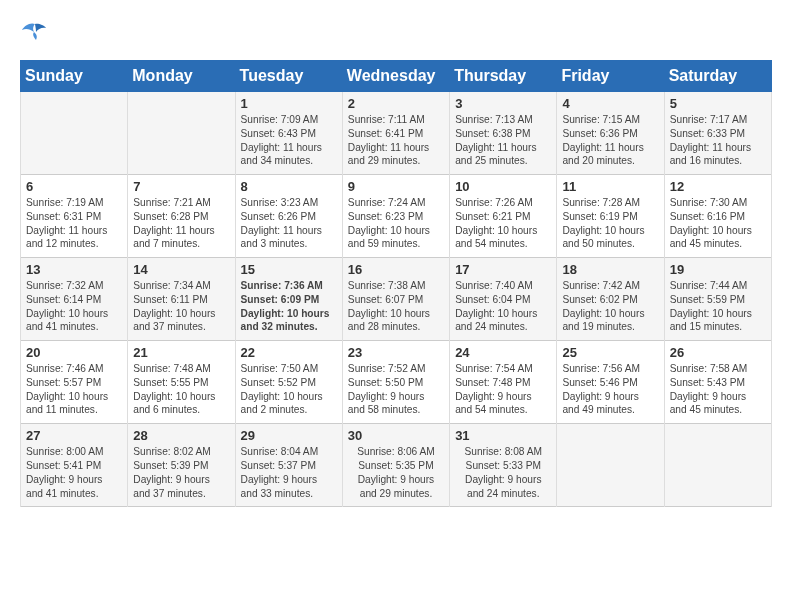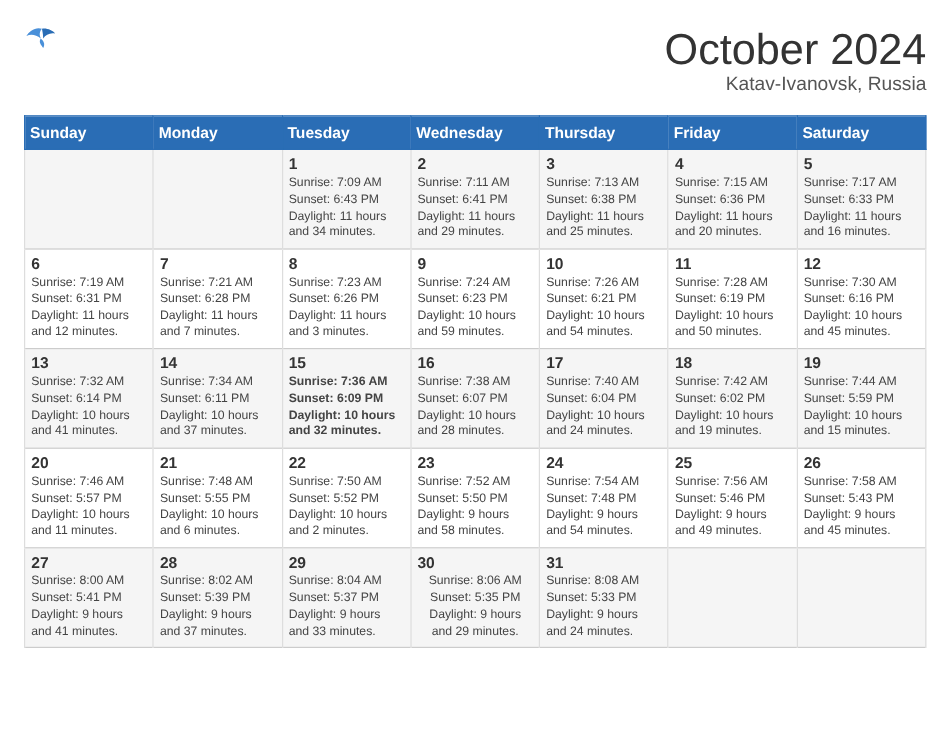--- a/index.html
+++ b/index.html
@@ -47,21 +47,21 @@
       color: #555;
     }
     table {
       width: 100%;
       border-collapse: collapse;
       table-layout: fixed;
     }
     thead th {
       background: #2a6db5;
       color: #fff;
-      font-size: 13px;
+      font-size: 16px;
       padding: 6px 4px;
       text-align: left;
       border: 1px solid #2a6db5;
     }
     tbody tr {
       border-bottom: 1px solid #ccc;
     }
     tbody tr:nth-child(odd) {
       background: #f5f5f5;
     }
@@ -94,24 +94,20 @@
 </head>
 <body>
 
 <div class="header">
   <div class="logo">
     <svg class="logo-bird" viewBox="0 0 30 24">
       <path d="M15 4 C10 2, 4 6, 2 10 C6 8, 10 9, 14 12 C12 8, 14 5, 15 4Z" fill="#4a90d9"></path>
       <path d="M15 4 C18 3, 24 5, 26 8 C22 7, 18 9, 16 12 C16 8, 15 5, 15 4Z" fill="#2a6db5"></path>
       <path d="M14 12 C16 14, 18 16, 16 20 C14 17, 12 15, 14 12Z" fill="#4a90d9"></path>
     </svg>
-  </div>
-  <div class="title-block">
-    <div class="month-title">October 2024</div>
-    <div class="subtitle">Katav-Ivanovsk, Russia</div>
   </div>
 </div>
 
 <table>
   <thead>
     <tr>
       <th>Sunday</th>
       <th>Monday</th>
       <th>Tuesday</th>
       <th>Wednesday</th>
@@ -170,21 +166,21 @@
         </td>
         <td>
           <span class="day-num">7</span>
           <div class="cell-content" style="white-space: pre-line;">Sunrise: 7:21 AM
 Sunset: 6:28 PM
 Daylight: 11 hours
 and 7 minutes.</div>
         </td>
         <td>
           <span class="day-num">8</span>
-          <div class="cell-content" style="white-space: pre-line;">Sunrise: 7:23 AM
+          <div class="cell-content" style="white-space: pre-line;">Sunrise: 3:23 AM
 Sunset: 6:26 PM
 Daylight: 11 hours
 and 3 minutes.</div>
         </td>
         <td>
           <span class="day-num">9</span>
           <div class="cell-content" style="white-space: pre-line;">Sunrise: 7:24 AM
 Sunset: 6:23 PM
 Daylight: 10 hours
 and 59 minutes.</div>
@@ -337,21 +333,21 @@
         </td>
         <td>
           <span class="day-num">30</span>
           <div class="cell-content" style="white-space: pre-line; text-align: center;">Sunrise: 8:06 AM
 Sunset: 5:35 PM
 Daylight: 9 hours
 and 29 minutes.</div>
         </td>
         <td>
           <span class="day-num">31</span>
-          <div class="cell-content" style="white-space: pre-line;">Sunrise: 8:08 AM
+          <div class="cell-content" style="white-space: pre-line; text-align: center;">Sunrise: 8:08 AM
 Sunset: 5:33 PM
 Daylight: 9 hours
 and 24 minutes.</div>
         </td>
         <td></td>
         <td></td>
       </tr>
     </tbody>
 </table>
 

